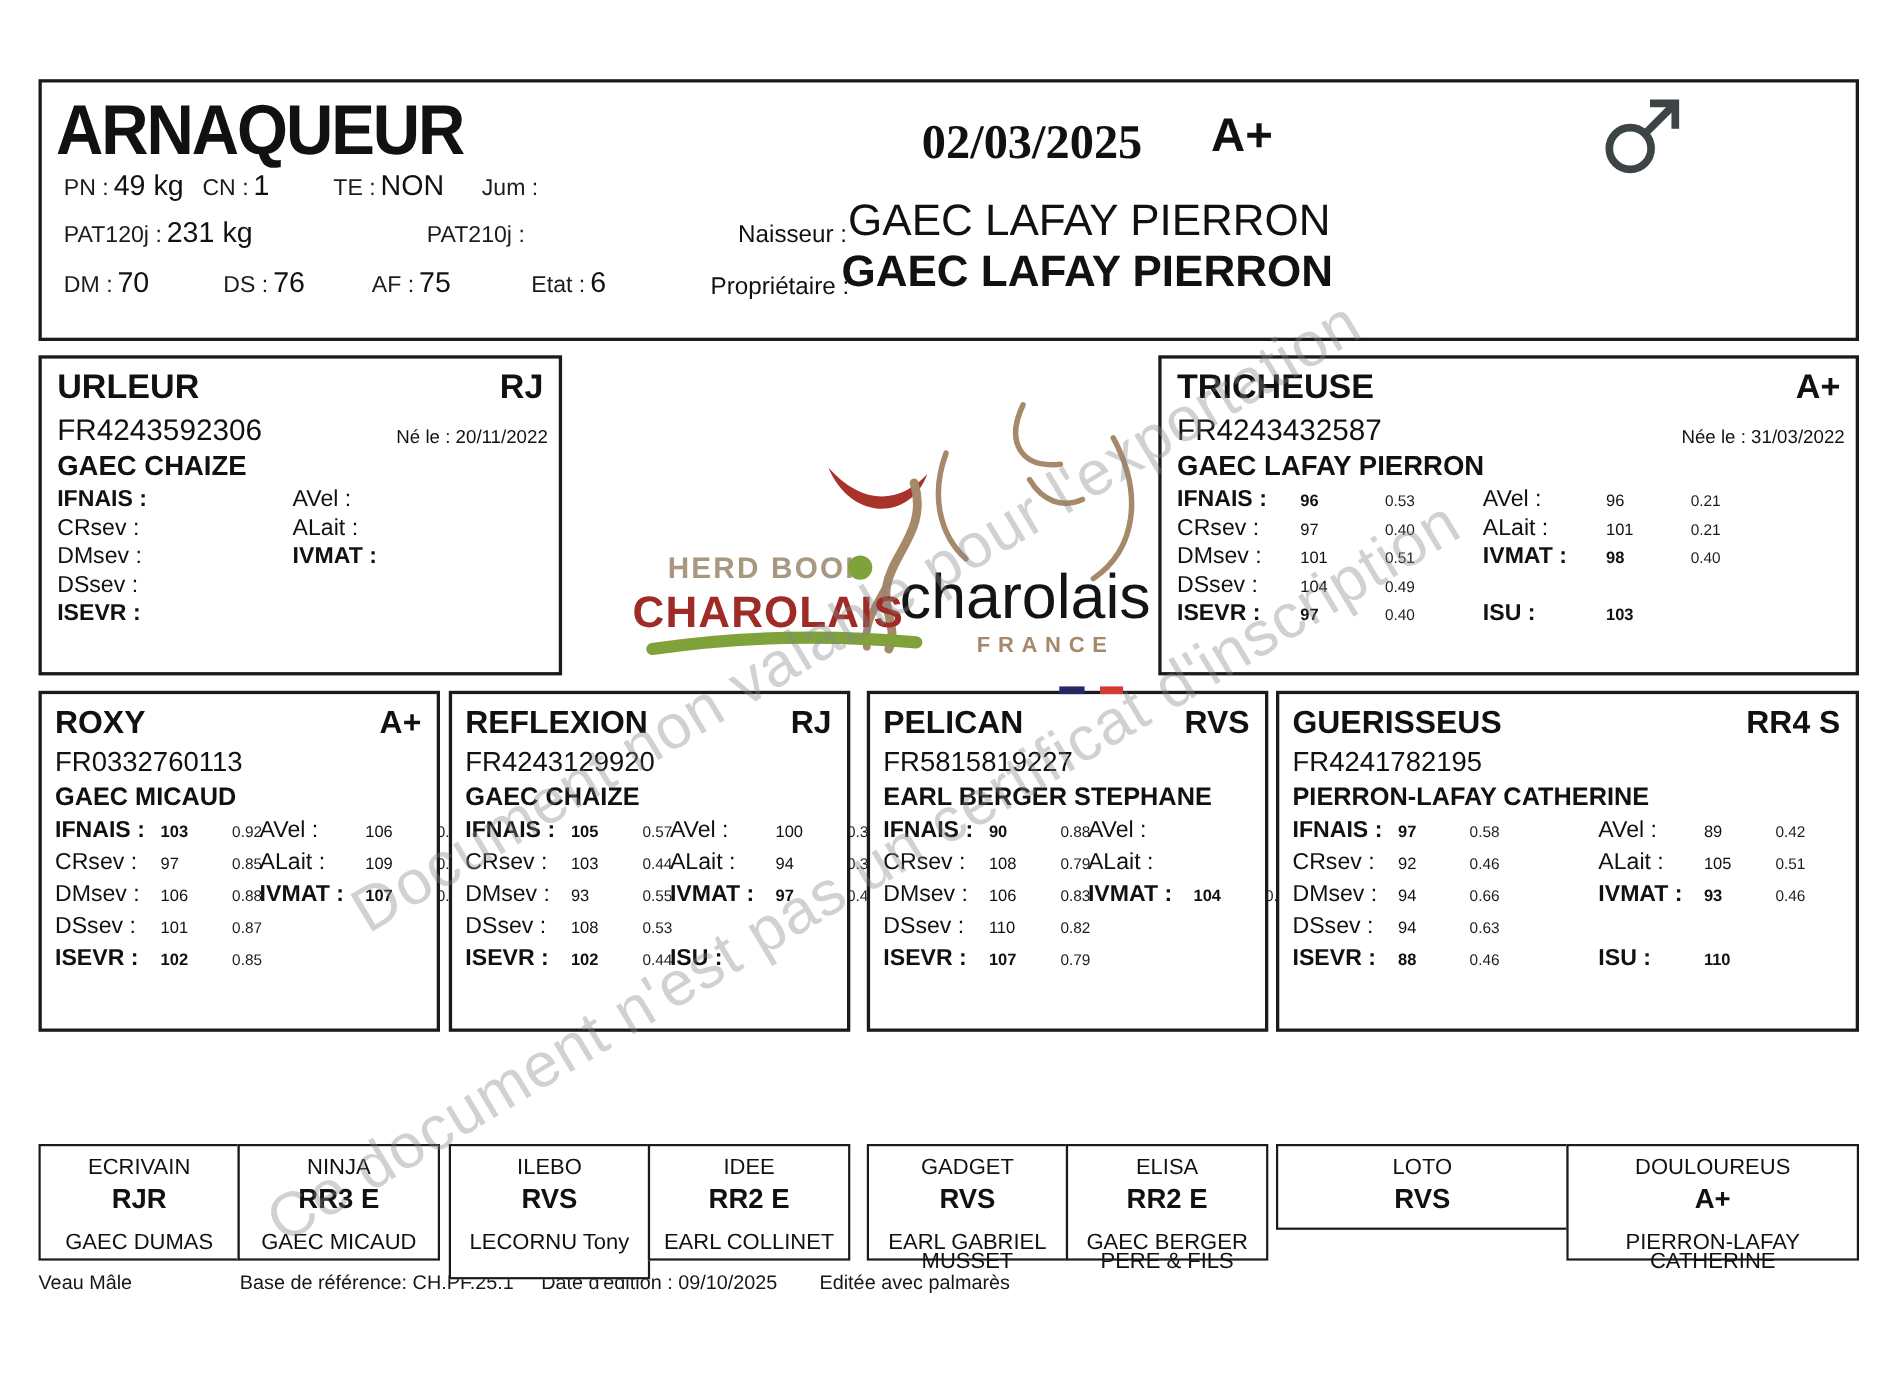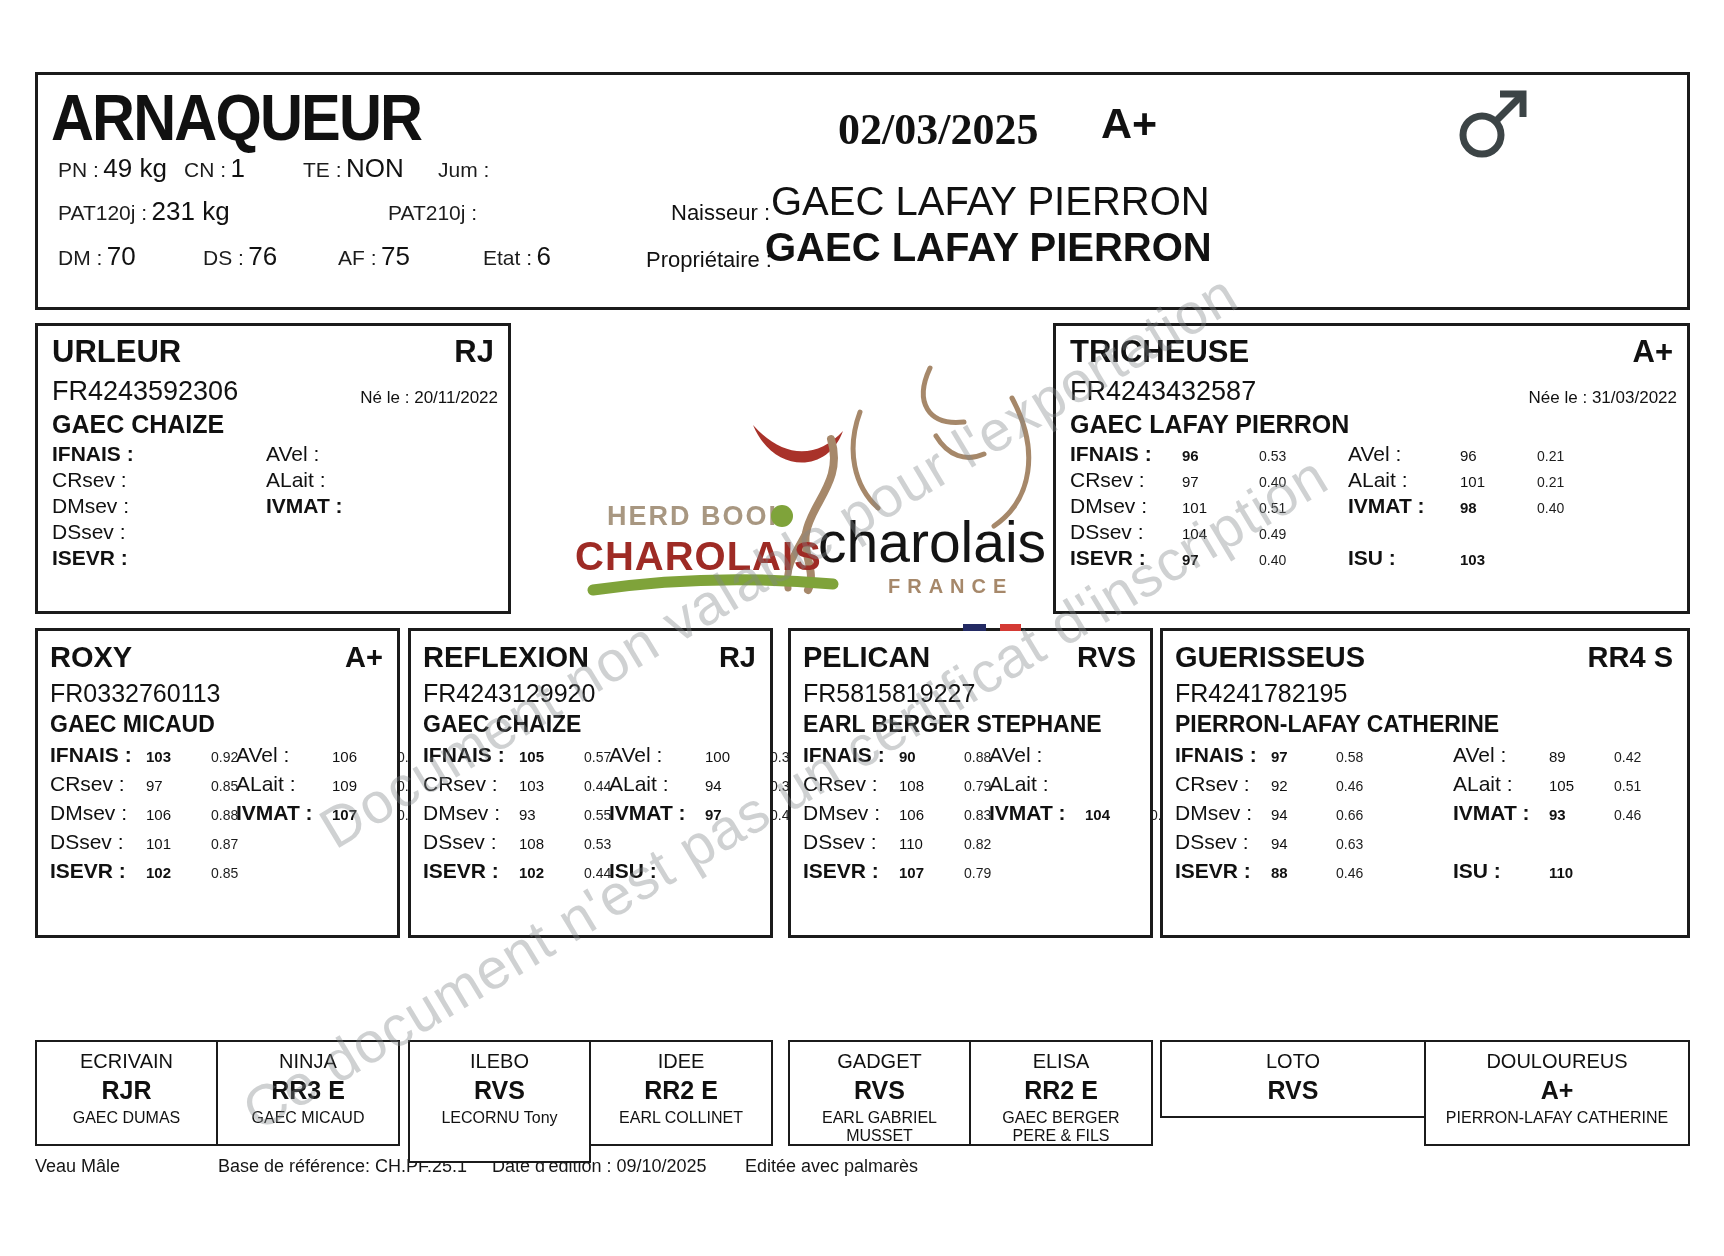--- a/index.html
+++ b/index.html
@@ -44,21 +44,21 @@
   .gp .ix-row{grid-template-columns:96px 60px 48px;height:29px;}
   .ix-label{font-size:21px;white-space:nowrap;}
   .ix-value{font-size:15px;white-space:nowrap;}
   .ix-acc{font-size:14px;padding-left:5px;color:#1d1d1d;}
   .ix-bold{font-weight:bold;}
 
   .ggp-box{position:absolute;border:2px solid #1b1b1b;background:#fff;box-sizing:border-box;
            text-align:center;padding-top:8px;}
   .g-name{font-size:20px;white-space:nowrap;}
   .g-grade{font-size:25px;font-weight:bold;margin-top:3px;}
-  .g-breeder{font-size:16px;line-height:18px;margin-top:4px;padding:0 8px;}
+  .g-breeder{font-size:20px;line-height:18px;margin-top:15px;padding:0 8px;}
 
   .wm{position:absolute;white-space:nowrap;font-size:57px;letter-spacing:1px;
       color:rgba(128,134,138,0.38);transform:rotate(-31deg);transform-origin:0 50%;
       z-index:6;pointer-events:none;}
   #wm1{left:325px;top:800px;}
   #wm2{left:248px;top:1082px;}
 
   .logo{position:absolute;z-index:2;}
   #logo-herdbook{left:545px;top:385px;}
   #logo-charolais-france{left:812px;top:350px;}

